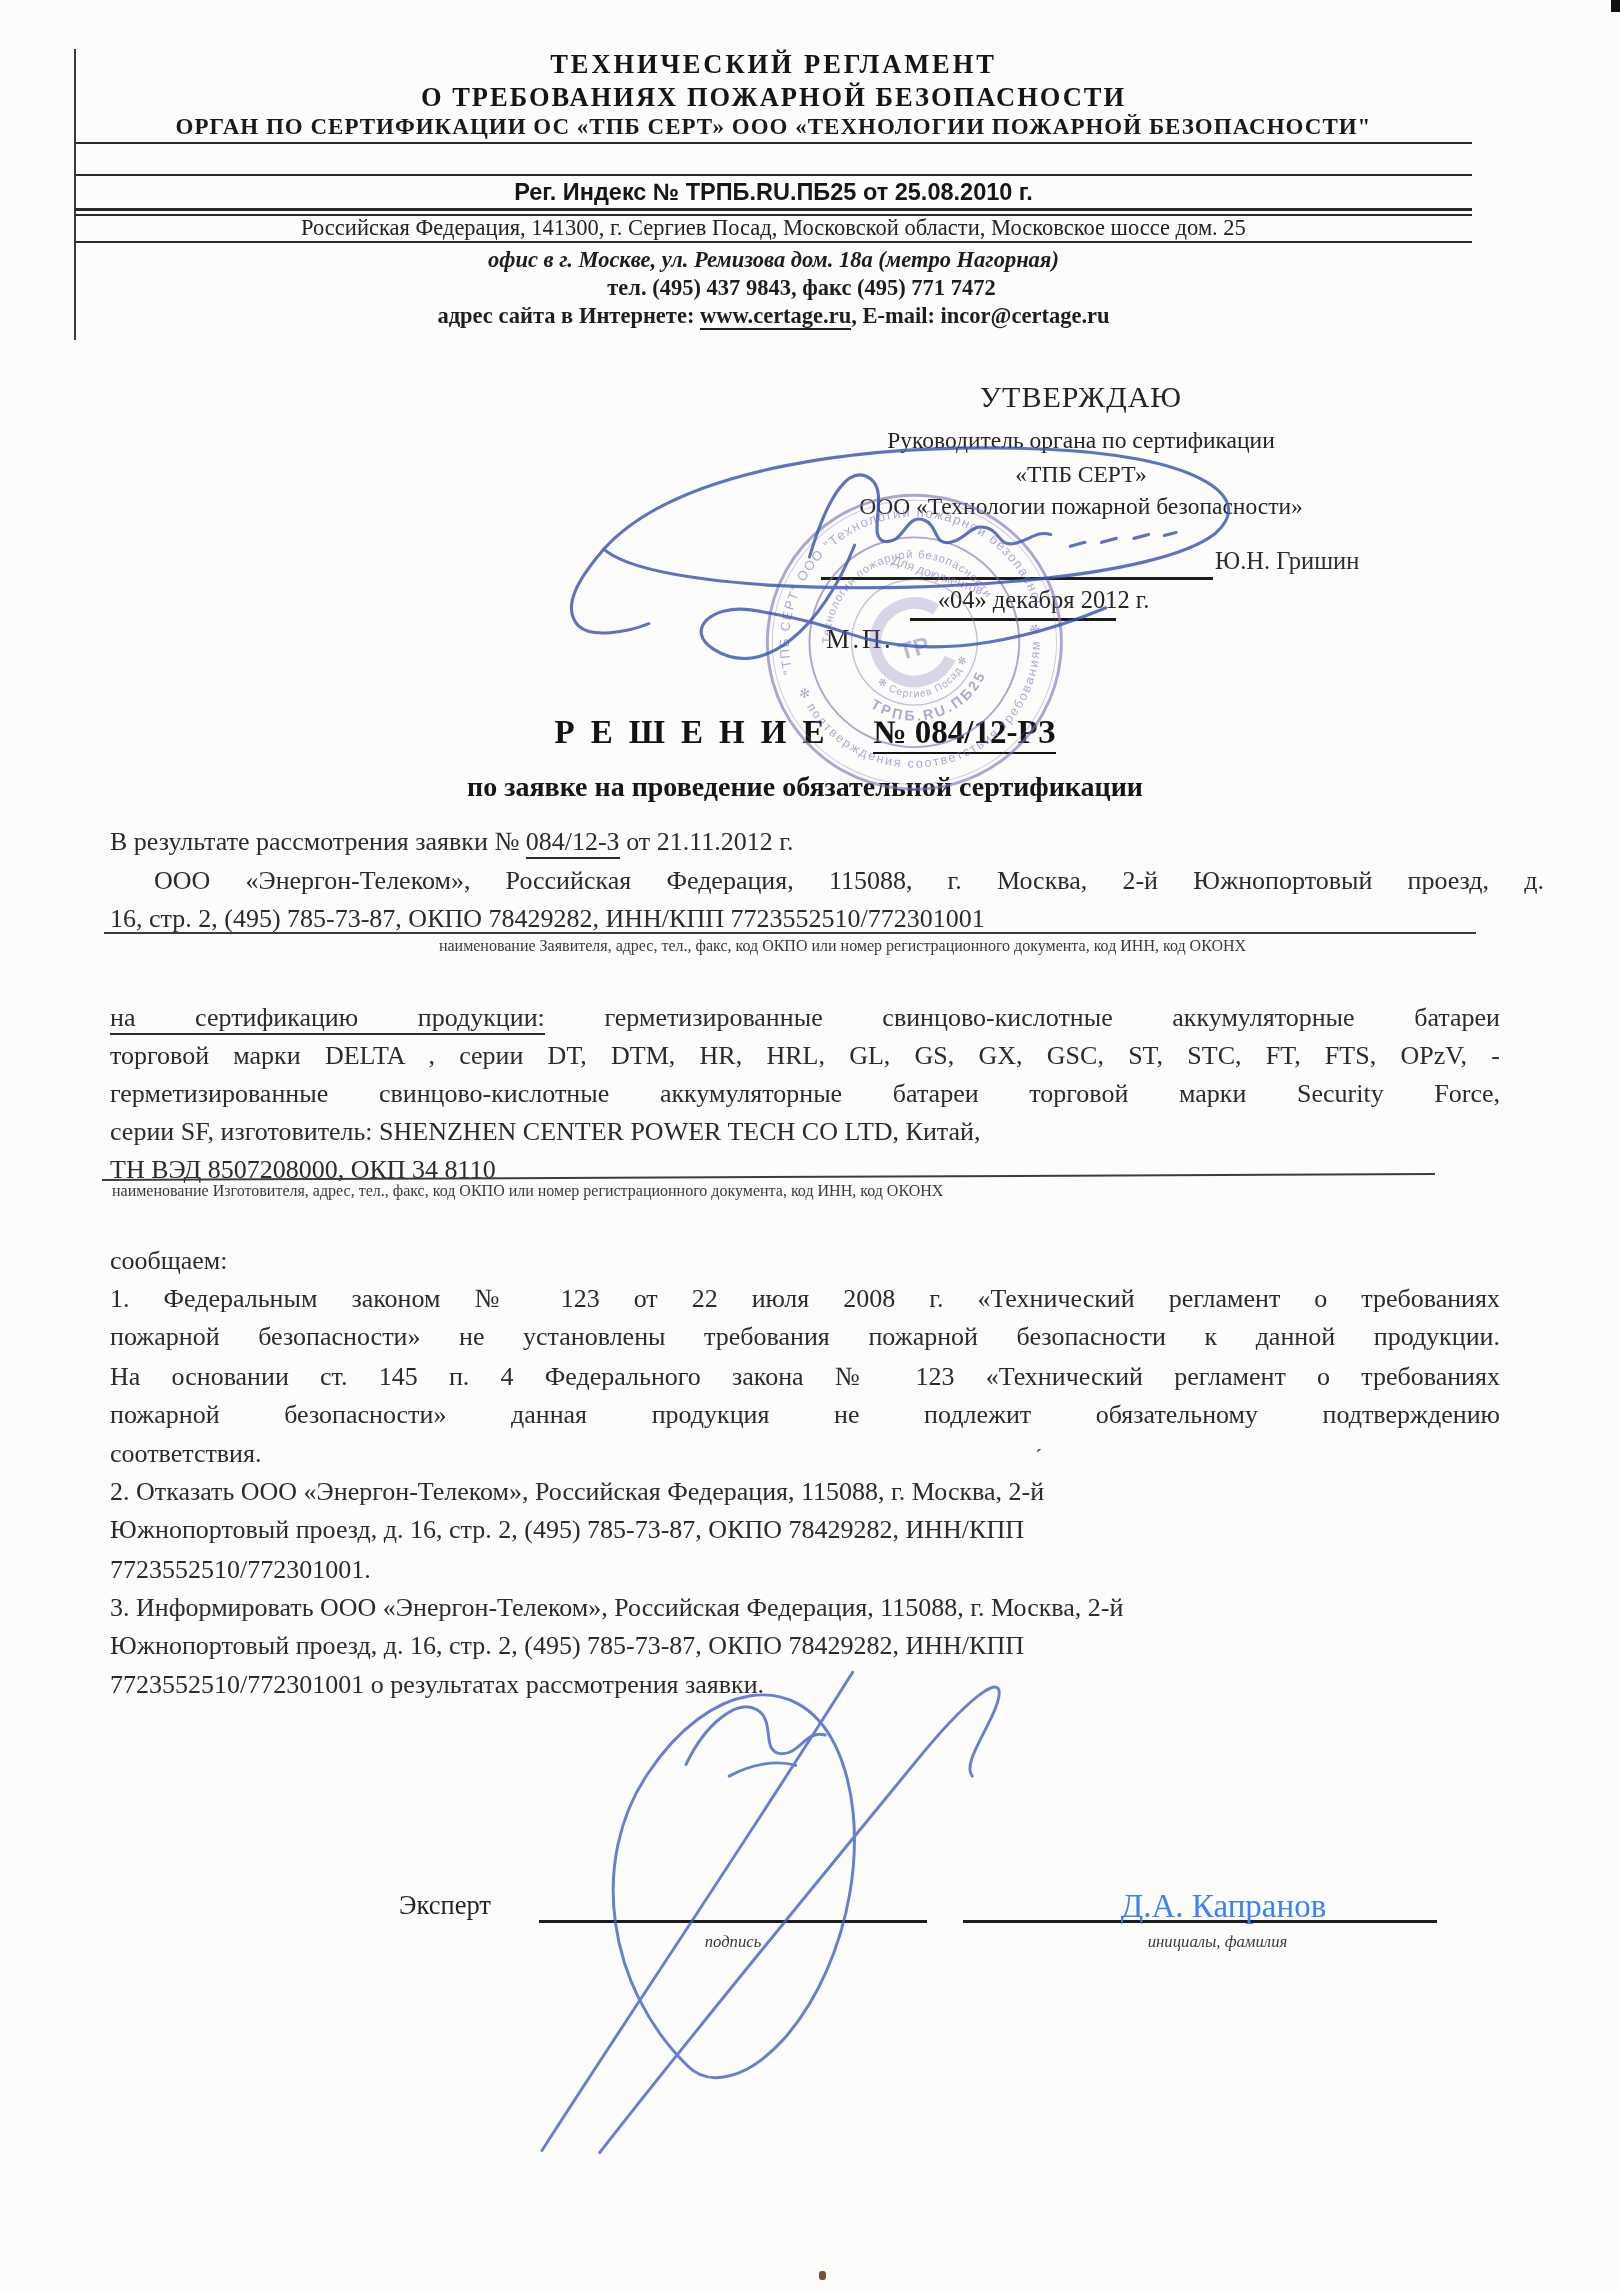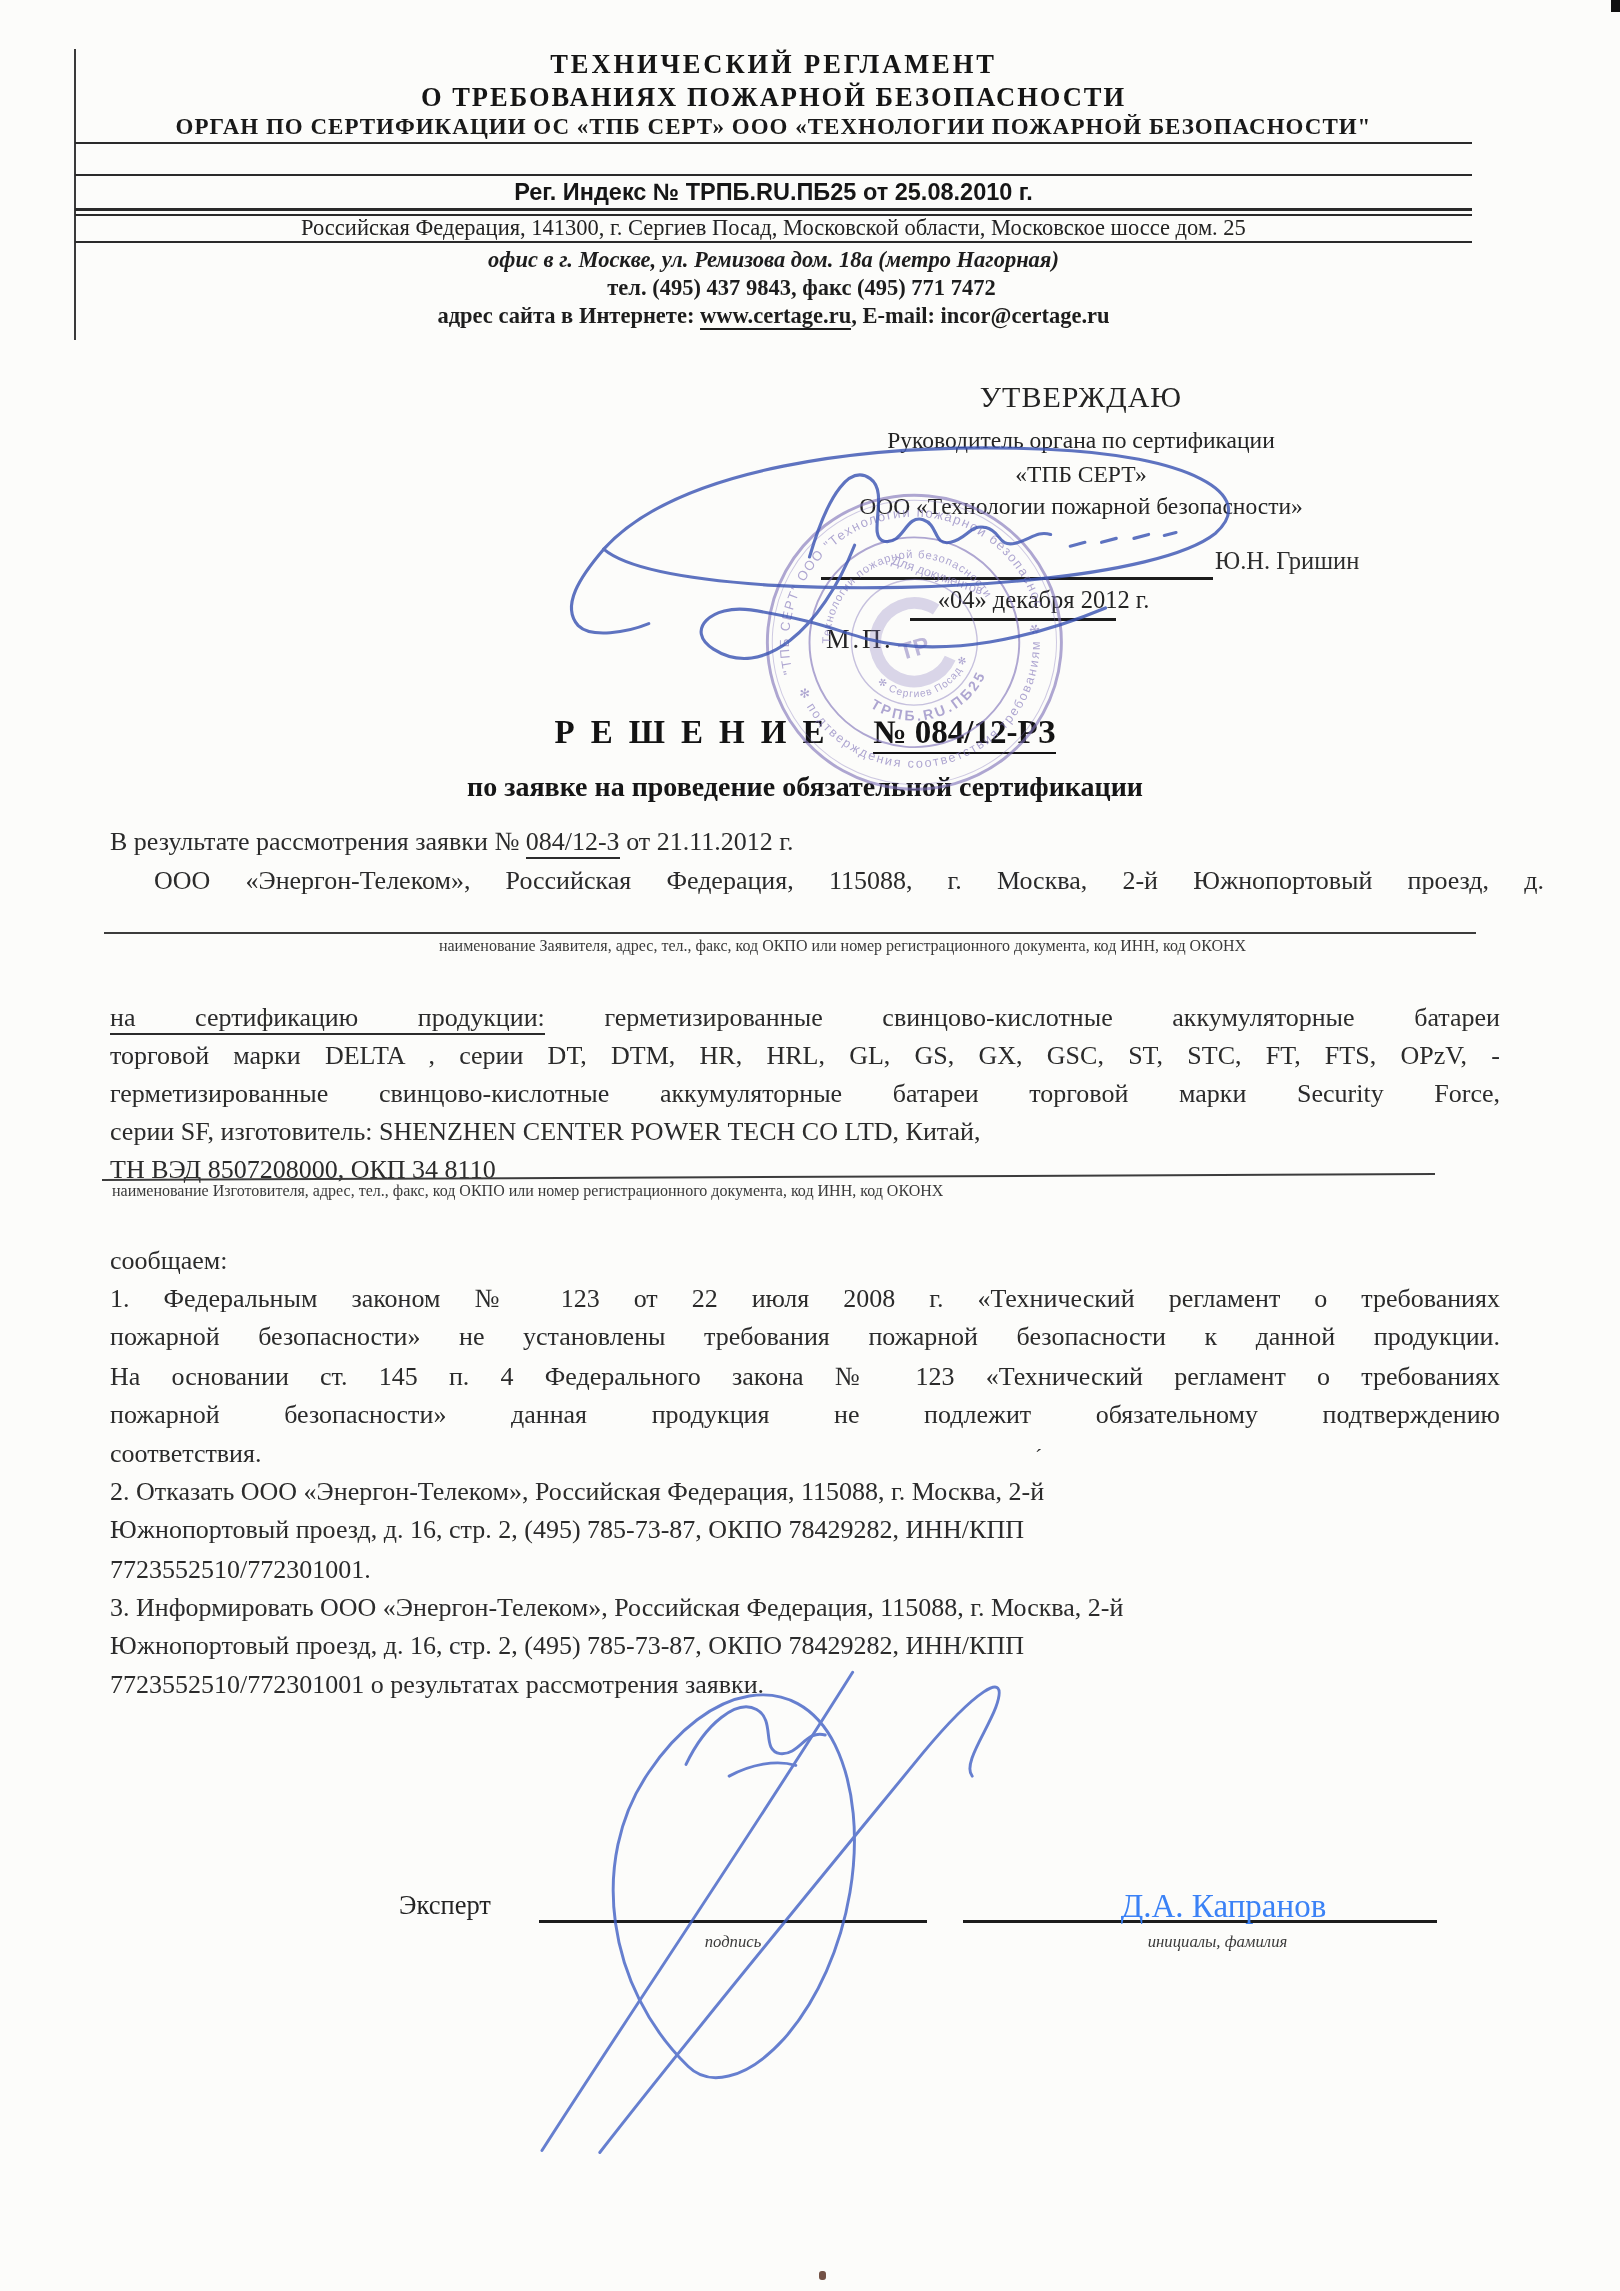--- a/index.html
+++ b/index.html
@@ -92,20 +92,21 @@
   <div class="abs dateul"></div>
   <div class="abs mp">М.П.</div>
 
   <div class="abs dtl">
     <span class="w">Р Е Ш Е Н И Е</span><span class="gap"></span><span class="n">№ 084/12-РЗ</span>
   </div>
   <div class="abs dsub">по заявке на проведение обязательной сертификации</div>
 
   <div class="abs bl" style="top:823px;"><span>В результате рассмотрения заявки № </span><span class="ub">084/12-З</span><span> от 21.11.2012 г.</span></div>
   <div class="abs bj" style="top:862px;margin-left:44px;">ООО «Энергон-Телеком», Российская Федерация, 115088, г. Москва, 2-й Южнопортовый проезд, д.</div>
+  <div class="abs bl" style="top:900px;">16, стр. 2, (495) 785-73-87, ОКПО 78429282, ИНН/КПП 7723552510/772301001</div>
   <div class="abs hr2" style="left:104px;top:932px;width:1372px;"></div>
   <div class="abs cap" style="left:235px;top:937px;width:1215px;text-align:center;">наименование Заявителя, адрес, тел., факс, код ОКПО или номер регистрационного документа, код ИНН, код ОКОНХ</div>
 
   <div class="abs bj" style="top:999px;"><span class="ub">на сертификацию продукции:</span><span> герметизированные свинцово-кислотные аккумуляторные батареи</span></div>
   <div class="abs bj" style="top:1037px;">торговой марки DELTA , серии DT, DTM, HR, HRL, GL, GS, GX, GSC, ST, STC, FT, FTS, OPzV, -</div>
   <div class="abs bj" style="top:1075px;">герметизированные свинцово-кислотные аккумуляторные батареи торговой марки Security Force,</div>
   <div class="abs bl" style="top:1113px;">серии SF,  изготовитель: SHENZHEN CENTER POWER TECH CO LTD, Китай,</div>
   <div class="abs bl" style="top:1151px;">ТН ВЭД 8507208000, ОКП 34 8110</div>
   <div class="abs hr2" style="left:102px;top:1176px;width:1333px;transform:rotate(-0.25deg);"></div>
   <div class="abs cap" style="left:112px;top:1182px;width:1274px;">наименование Изготовителя, адрес, тел., факс, код ОКПО или номер регистрационного документа, код ИНН, код ОКОНХ</div>

